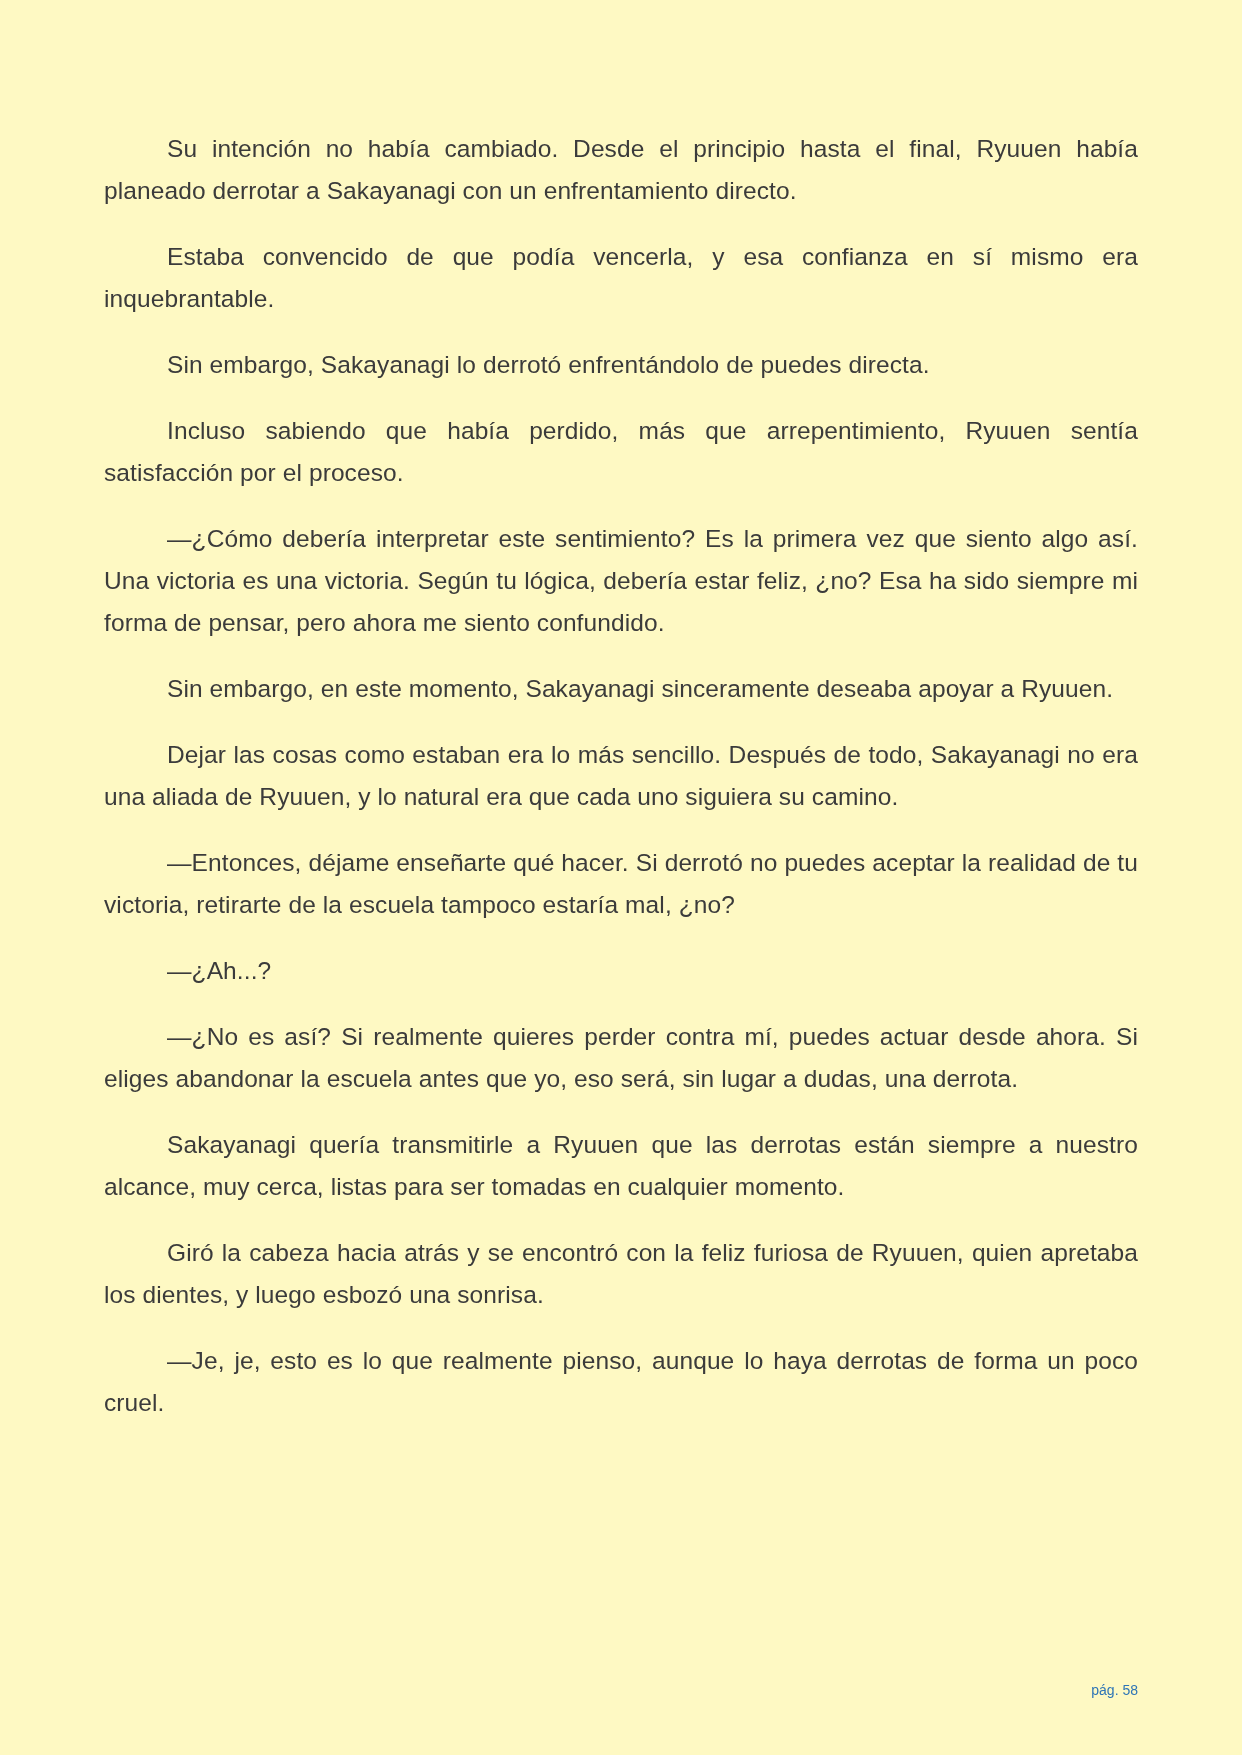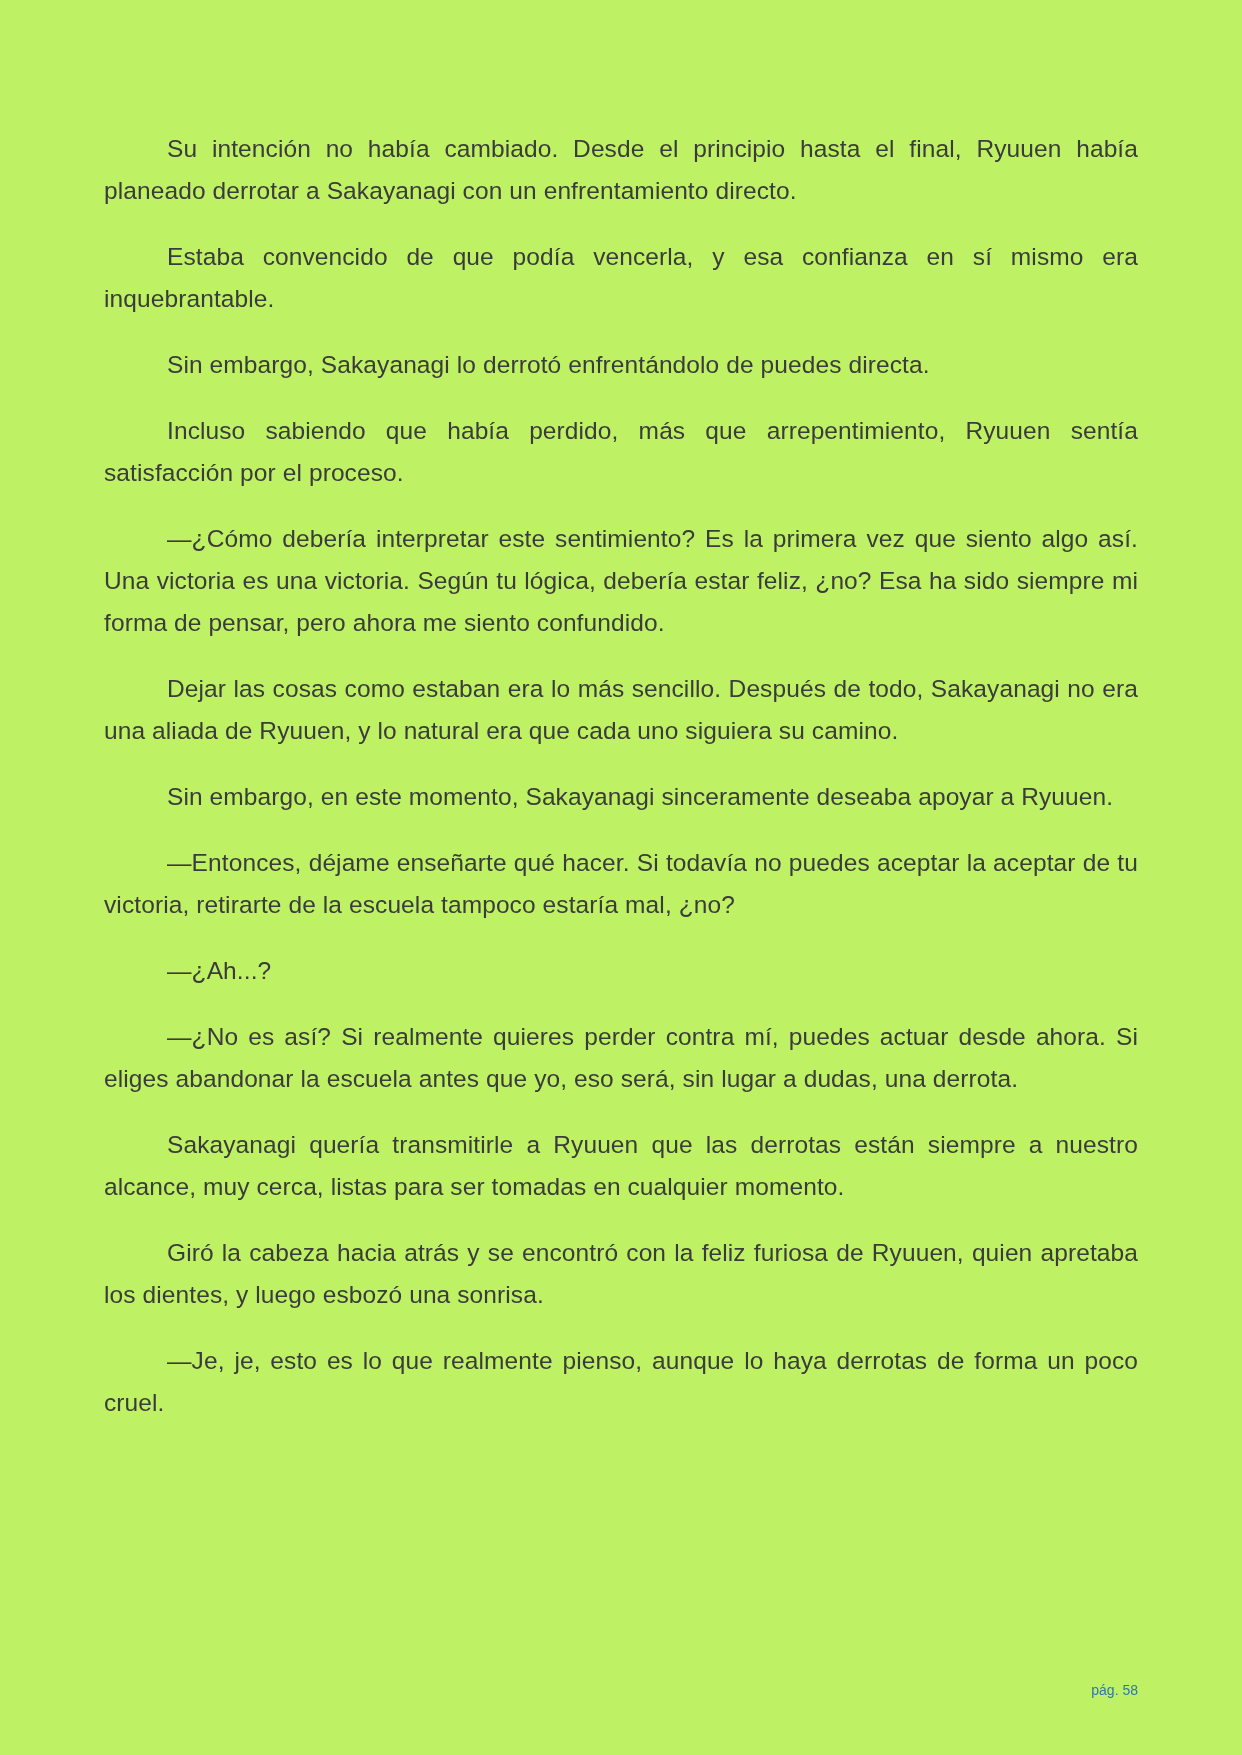--- a/index.html
+++ b/index.html
@@ -5,21 +5,21 @@
   html, body {
     margin: 0;
     padding: 0;
     background: #ffffff;
   }
   .page {
     position: relative;
     width: 1242px;
     min-height: 1755px;
     margin: 0 auto;
-    background: #bef264;
+    background: #fef9c3;
     box-sizing: border-box;
     padding: 128px 104px 52px 104px;
     display: flex;
     flex-direction: column;
     font-family: "Liberation Sans", sans-serif;
     color: #3b3b3b;
   }
   .content {
     flex: 0 0 auto;
   }
@@ -42,23 +42,23 @@
 </head>
 <body>
 
 <div class="page">
   <div class="content">
     <p>Su intención no había cambiado. Desde el principio hasta el final, Ryuuen había planeado derrotar a Sakayanagi con un enfrentamiento directo.</p>
     <p>Estaba convencido de que podía vencerla, y esa confianza en sí mismo era inquebrantable.</p>
     <p>Sin embargo, Sakayanagi lo derrotó enfrentándolo de puedes directa.</p>
     <p>Incluso sabiendo que había perdido, más que arrepentimiento, Ryuuen sentía satisfacción por el proceso.</p>
     <p>—¿Cómo debería interpretar este sentimiento? Es la primera vez que siento algo así. Una victoria es una victoria. Según tu lógica, debería estar feliz, ¿no? Esa ha sido siempre mi forma de pensar, pero ahora me siento confundido.</p>
+    <p>Sin embargo, en este momento, Sakayanagi sinceramente deseaba apoyar a Ryuuen.</p>
     <p>Dejar las cosas como estaban era lo más sencillo. Después de todo, Sakayanagi no era una aliada de Ryuuen, y lo natural era que cada uno siguiera su camino.</p>
-    <p>Sin embargo, en este momento, Sakayanagi sinceramente deseaba apoyar a Ryuuen.</p>
-    <p>—Entonces, déjame enseñarte qué hacer. Si todavía no puedes aceptar la aceptar de tu victoria, retirarte de la escuela tampoco estaría mal, ¿no?</p>
+    <p>—Entonces, déjame enseñarte qué hacer. Si derrotó no puedes aceptar la realidad de tu victoria, retirarte de la escuela tampoco estaría mal, ¿no?</p>
     <p>—¿Ah...?</p>
     <p>—¿No es así? Si realmente quieres perder contra mí, puedes actuar desde ahora. Si eliges abandonar la escuela antes que yo, eso será, sin lugar a dudas, una derrota.</p>
     <p>Sakayanagi quería transmitirle a Ryuuen que las derrotas están siempre a nuestro alcance, muy cerca, listas para ser tomadas en cualquier momento.</p>
     <p>Giró la cabeza hacia atrás y se encontró con la feliz furiosa de Ryuuen, quien apretaba los dientes, y luego esbozó una sonrisa.</p>
     <p>—Je, je, esto es lo que realmente pienso, aunque lo haya derrotas de forma un poco cruel.</p>
   </div>
   <div class="footer">
     <span>pág. 58</span>
   </div>
 </div>

